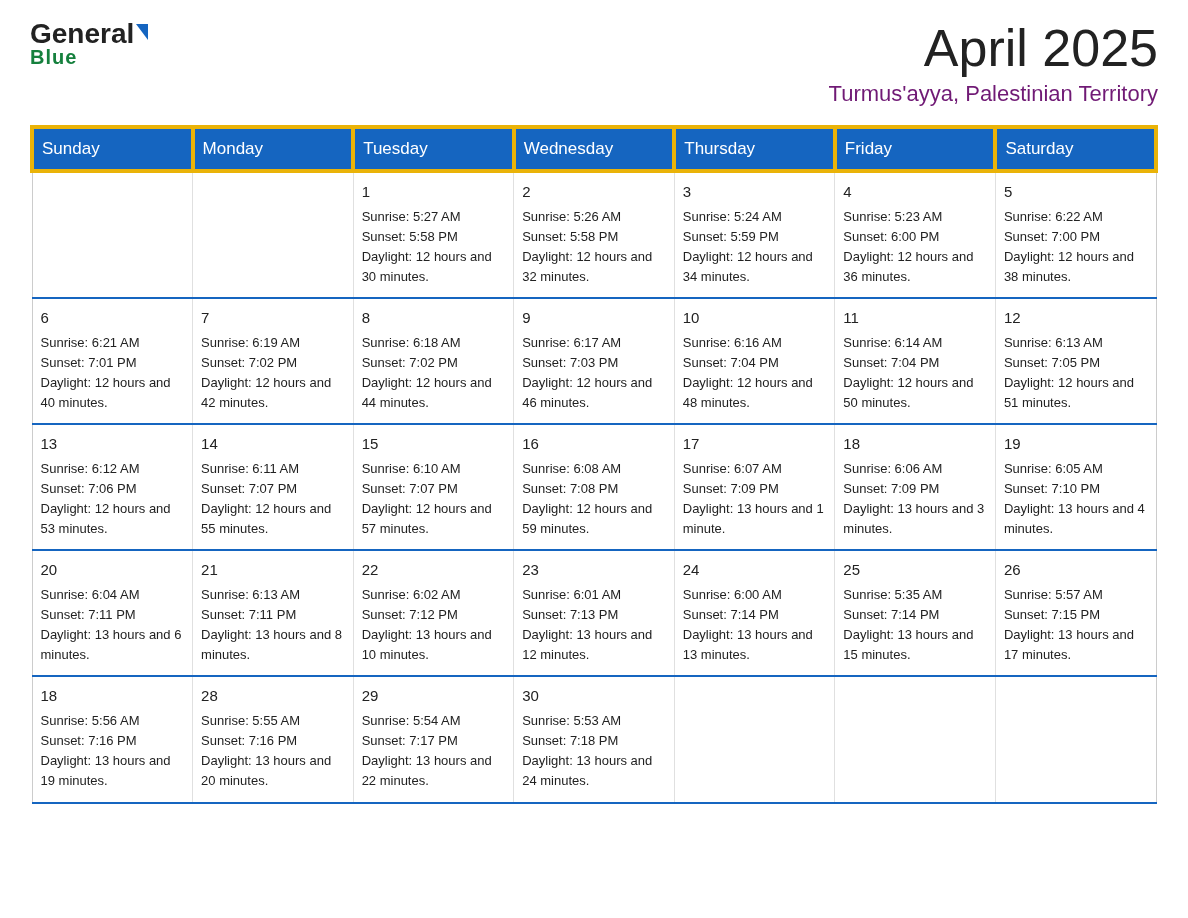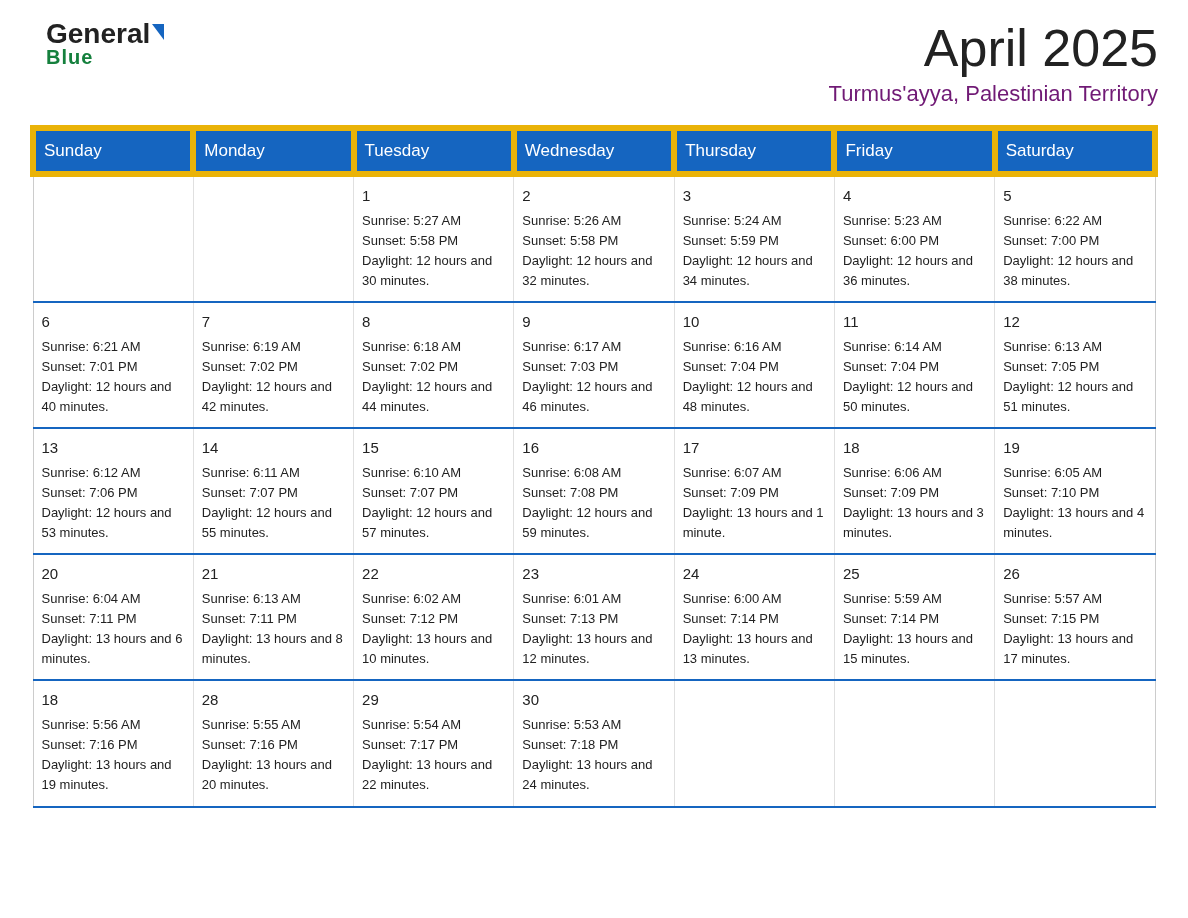--- a/index.html
+++ b/index.html
@@ -14,21 +14,20 @@
     .header {
       display: flex;
       justify-content: space-between;
       align-items: flex-start;
       margin-bottom: 18px;
     }
     .logo {
       display: flex;
       flex-direction: column;
       align-items: flex-start;
-      margin-left: 16px;
     }
     .logo-text {
       font-size: 28px;
       font-weight: bold;
       color: #222;
       line-height: 1;
     }
     .logo-text span {
       color: #1565c0;
     }
@@ -60,21 +59,21 @@
     }
     thead tr {
       background-color: #1565c0;
       color: #fff;
     }
     thead th {
       padding: 10px 8px;
       font-size: 17px;
       font-weight: normal;
       text-align: left;
-      border: 6px solid #eab308;
+      border: 4px solid #eab308;
     }
     tbody tr {
       border-bottom: 2px solid #1565c0;
     }
     tbody td {
       padding: 8px 8px 10px 8px;
       font-size: 13.5px;
       vertical-align: top;
       border-left: 1px solid #e0e0e0;
       border-right: 1px solid #e0e0e0;
@@ -300,21 +299,21 @@
         </td>
         <td>
           <span class="day-num">24</span>
           <div class="day-info">Sunrise: 6:00 AM
 Sunset: 7:14 PM
 Daylight: 13 hours
 and 13 minutes.</div>
         </td>
         <td>
           <span class="day-num">25</span>
-          <div class="day-info">Sunrise: 5:59 AM
+          <div class="day-info">Sunrise: 5:35 AM
 Sunset: 7:14 PM
 Daylight: 13 hours
 and 15 minutes.</div>
         </td>
         <td>
           <span class="day-num">26</span>
           <div class="day-info">Sunrise: 5:57 AM
 Sunset: 7:15 PM
 Daylight: 13 hours
 and 17 minutes.</div>

